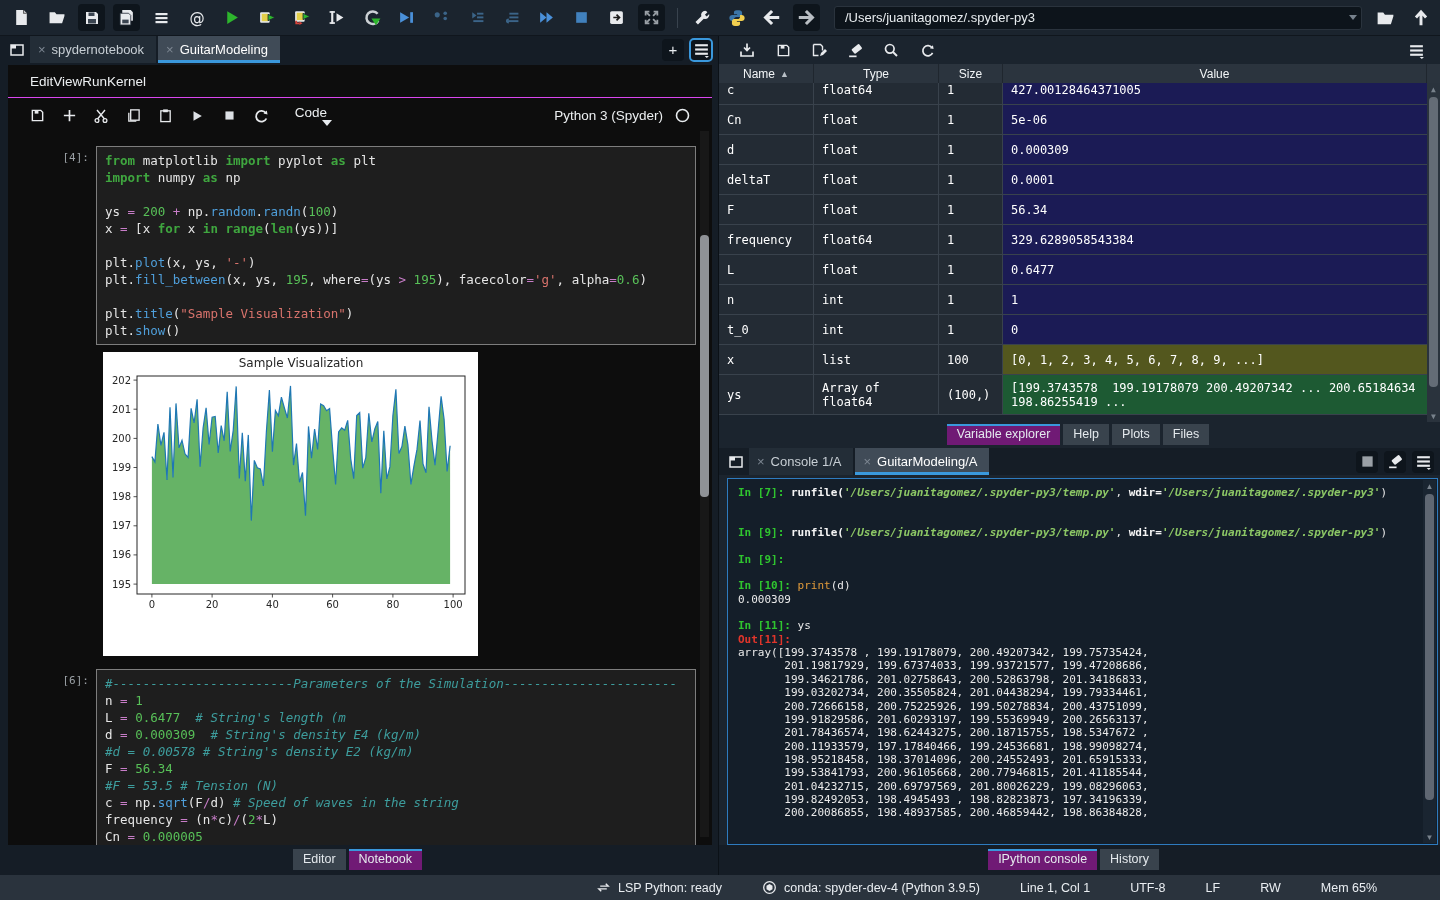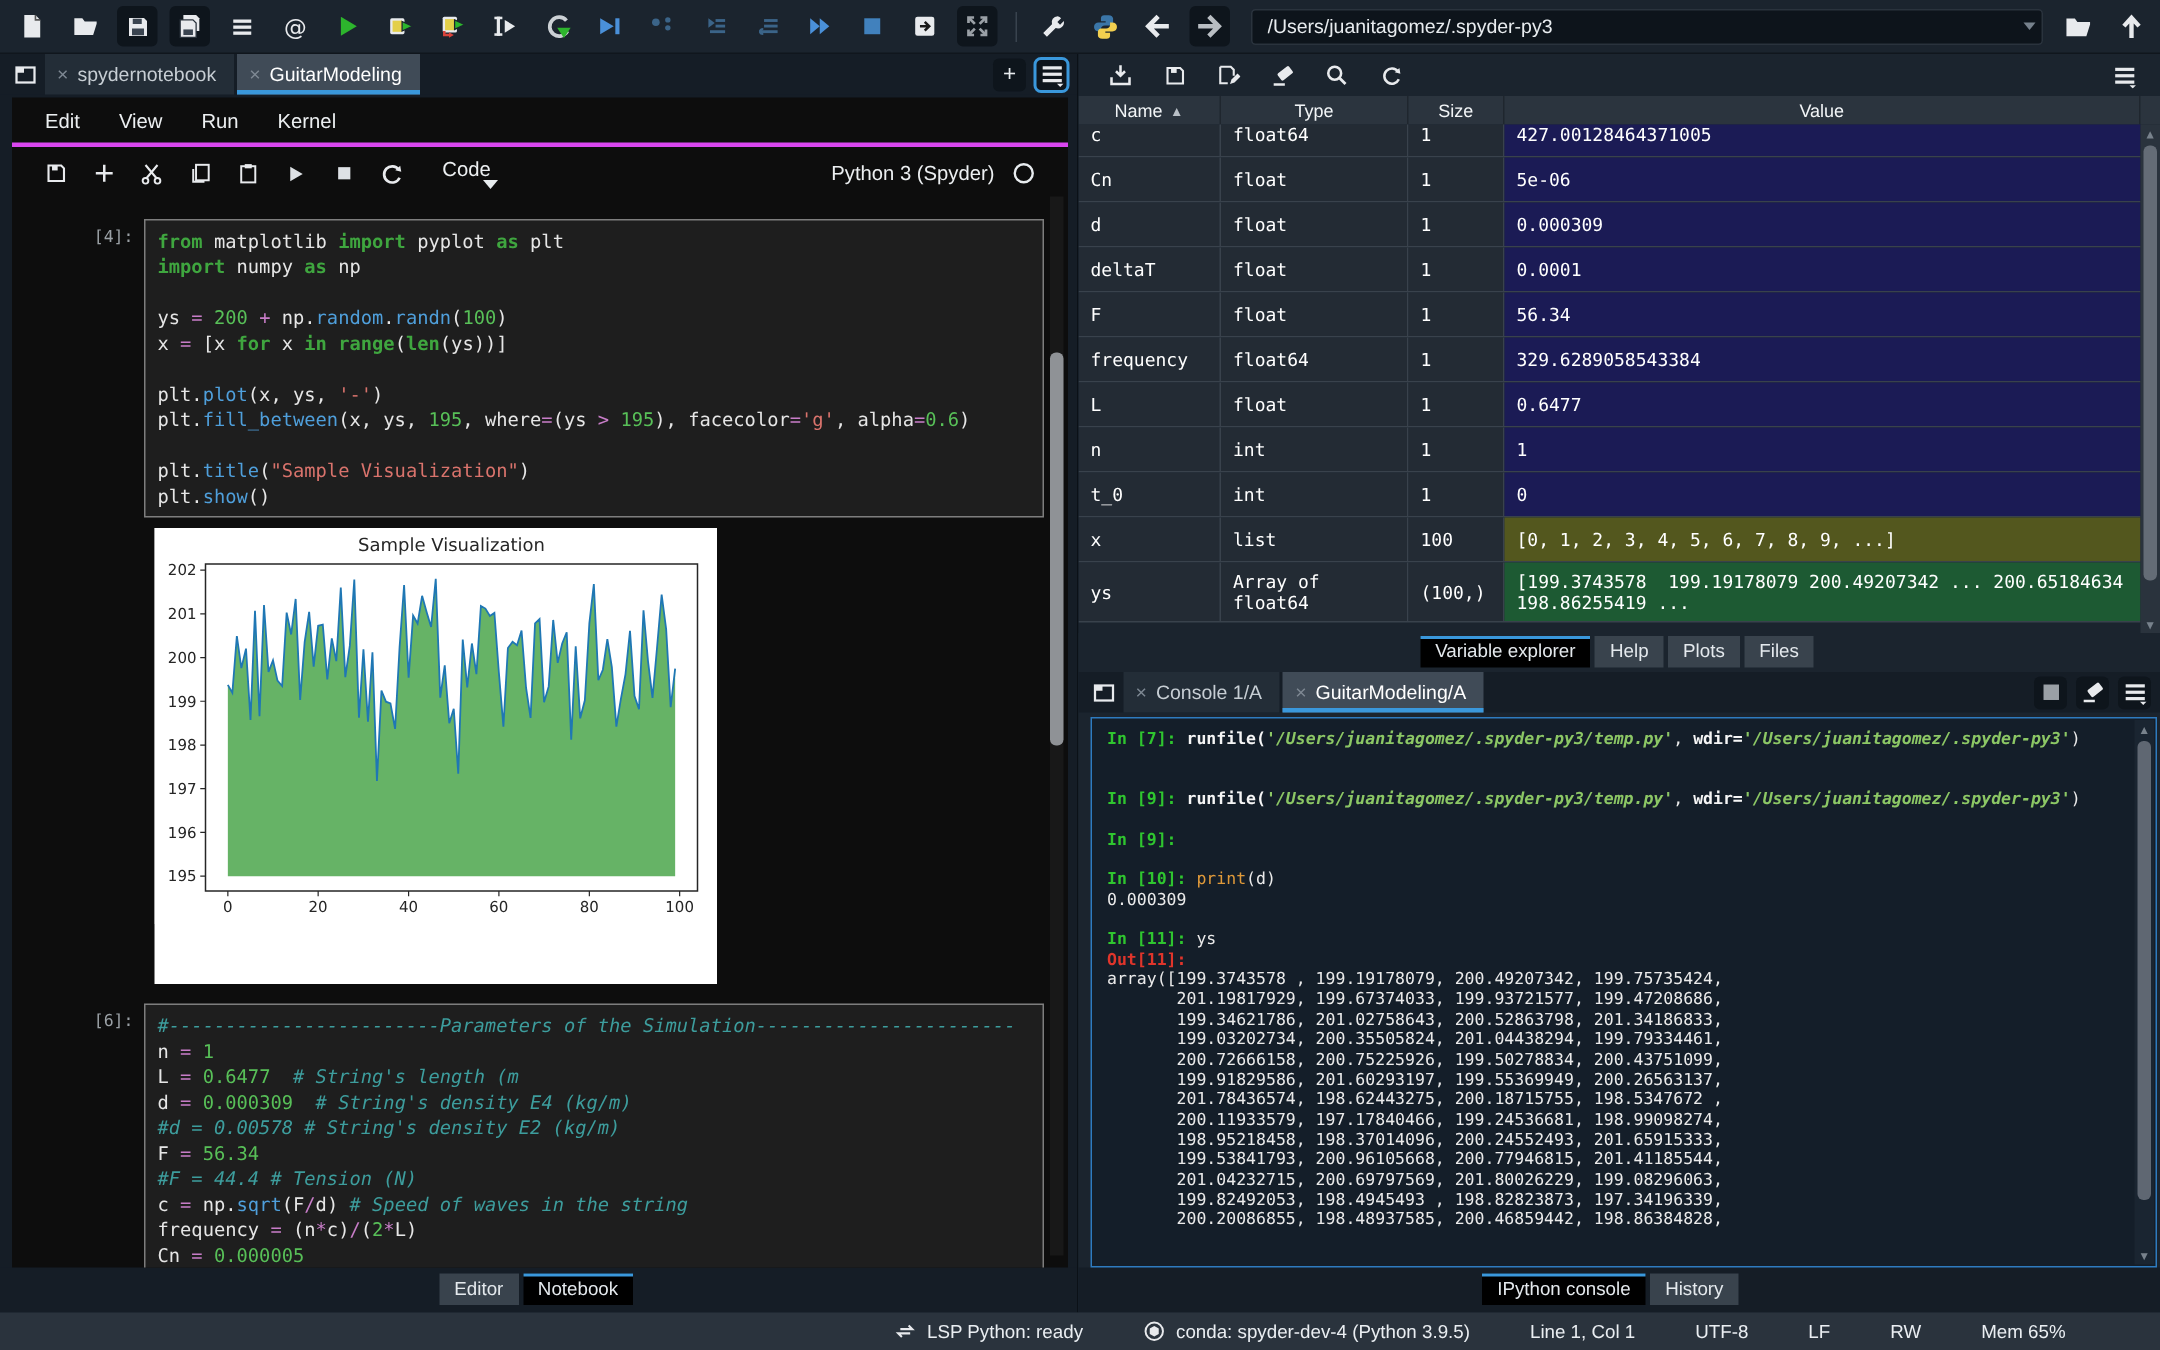--- a/index.html
+++ b/index.html
@@ -29,21 +29,21 @@
   .tab{display:flex;align-items:center;gap:6px;padding:0 12px 0 8px;font-size:13px;color:#c7ced4;background:#232d37;margin-right:2px;position:relative;}
   .tab.active{background:#404b57;color:#fff;}
   .tab.active::after{content:"";position:absolute;left:0;right:0;bottom:0;height:3px;background:#3a98dc;}
   .tab .x{color:#7e8893;font-size:13px;line-height:1;}
   .tab-actions{margin-left:auto;display:flex;align-items:center;gap:6px;padding-right:6px;}
   .sq-btn{width:22px;height:22px;background:#0e151c;border-radius:4px;display:flex;align-items:center;justify-content:center;color:#e8ecef;font-size:15px;}
   .sq-btn.focused{outline:2px solid #3a98dc;outline-offset:-1px;}
 
   
   .notebook{flex:1;background:#0d0d0d;margin:2px 6px 0 8px;position:relative;overflow:hidden;color:#e6e6e6;}
-  .nb-menu{height:33px;display:flex;align-items:center;gap:26px;padding-left:22px;font-size:13.5px;color:#eceff1;border-bottom:3px solid #d946ef;}
+  .nb-menu{height:33px;display:flex;align-items:center;padding-left:22px;font-size:13.5px;color:#eceff1;border-bottom:1px solid #d946ef;}
   .nb-toolbar{height:35px;display:flex;align-items:center;padding-left:16px;}
   .nb-toolbar .tbtn{margin-right:6px;width:26px;height:26px;}
   .nb-mode{display:flex;align-items:center;margin-left:10px;font-size:13.5px;color:#eceff1;flex-direction:column;}
   .nb-mode .chev{margin-left:32px;width:0;height:0;border-left:5px solid transparent;border-right:5px solid transparent;border-top:6px solid #e8ecef;}
   .nb-kernel{margin-left:auto;display:flex;align-items:center;gap:12px;margin-right:22px;font-size:13.5px;color:#eceff1;}
   .cell-row{display:flex;margin-top:13px;}
   .cell-prompt{width:88px;flex:none;text-align:right;padding-right:7px;color:#9aa0a5;font:11px "DejaVu Sans Mono",monospace;padding-top:5px;}
   .cell-box{width:600px;background:#1e1e1e;border:1px solid #7d7d7d;padding:5px 8px;font:12.5px/17px "DejaVu Sans Mono",monospace;}
   .code-line{white-space:pre;}
   .tok-kw{color:#3fa63f;font-weight:bold;}
@@ -54,21 +54,21 @@
   .tok-com{color:#3d9d9d;font-style:italic;}
   .tok-pl{color:#e6e6e6;}
   .chart-wrap{margin:7px 0 4px 95px;width:375px;height:304px;background:#ffffff;}
   .nb-vtrack{position:absolute;right:3px;top:66px;bottom:8px;width:9px;background:#181818;}
   .nb-vhandle{position:absolute;left:0;width:9px;top:104px;height:262px;background:#8f9296;border-radius:4px;}
 
   .bottom-strip{height:30px;flex:none;background:#151d26;display:flex;align-items:flex-start;padding-top:4px;}
   .bottom-strip.center{justify-content:center;}
   .bottom-strip.right-side{justify-content:flex-end;padding-right:278px;}
   .btab{padding:3px 10px 4px;font-size:12.5px;color:#e4e9ed;background:#39434d;margin-right:3px;position:relative;}
-  .btab.active{background:#000000;}
+  .btab.active{background:#701a75;}
   .btab.active::before{content:"";position:absolute;left:0;right:0;top:0;height:2px;background:#3a98dc;}
 
   
   .ve{flex:none;display:flex;flex-direction:column;}
   .ve-toolbar{height:28px;display:flex;align-items:center;padding-left:16px;}
   .ve-toolbar .tbtn{width:24px;height:24px;margin-right:12px;}
   .ve-opts{margin-left:auto;margin-right:10px;}
   .ve-table{height:358px;position:relative;overflow:hidden;font:12px "DejaVu Sans Mono",monospace;color:#fff;}
   .ve-head{display:flex;height:19px;background:#2b343e;font-family:"Liberation Sans",sans-serif;font-size:12px;color:#f2f5f7;}
   .ve-head .hc{display:flex;align-items:center;justify-content:center;border-right:1px solid #1f262e;gap:5px;}
@@ -503,21 +503,21 @@
               </svg></div>
             <div class="cell-row">
               <div class="cell-prompt">[6]:</div>
               <div class="cell-box">
                 <div class="code-line"><span class="tok-com">#------------------------Parameters of the Simulation-----------------------</span></div>
                 <div class="code-line"><span class="tok-pl">n </span><span class="tok-op">=</span><span class="tok-pl"> </span><span class="tok-num">1</span></div>
                 <div class="code-line"><span class="tok-pl">L </span><span class="tok-op">=</span><span class="tok-pl"> </span><span class="tok-num">0.6477</span><span class="tok-pl">  </span><span class="tok-com"># String's length (m</span></div>
                 <div class="code-line"><span class="tok-pl">d </span><span class="tok-op">=</span><span class="tok-pl"> </span><span class="tok-num">0.000309</span><span class="tok-pl">  </span><span class="tok-com"># String's density E4 (kg/m)</span></div>
                 <div class="code-line"><span class="tok-com">#d = 0.00578 # String's density E2 (kg/m)</span></div>
                 <div class="code-line"><span class="tok-pl">F </span><span class="tok-op">=</span><span class="tok-pl"> </span><span class="tok-num">56.34</span></div>
-                <div class="code-line"><span class="tok-com">#F = 44.4 # Tension (N)</span></div>
+                <div class="code-line"><span class="tok-com">#F = 53.5 # Tension (N)</span></div>
                 <div class="code-line"><span class="tok-pl">c </span><span class="tok-op">=</span><span class="tok-pl"> np.</span><span class="tok-fn">sqrt</span><span class="tok-pl">(F</span><span class="tok-op">/</span><span class="tok-pl">d) </span><span class="tok-com"># Speed of waves in the string</span></div>
                 <div class="code-line"><span class="tok-pl">frequency </span><span class="tok-op">=</span><span class="tok-pl"> (n</span><span class="tok-op">*</span><span class="tok-pl">c)</span><span class="tok-op">/</span><span class="tok-pl">(</span><span class="tok-num">2</span><span class="tok-op">*</span><span class="tok-pl">L)</span></div>
                 <div class="code-line"><span class="tok-pl">Cn </span><span class="tok-op">=</span><span class="tok-pl"> </span><span class="tok-num">0.000005</span></div>
                 <div class="code-line"><span class="tok-pl">t_0 </span><span class="tok-op">=</span><span class="tok-pl"> </span><span class="tok-num">0</span><span class="tok-pl"> </span><span class="tok-com">#Initial time</span></div>
                 <div class="code-line"><span class="tok-pl">deltaT </span><span class="tok-op">=</span><span class="tok-pl"> </span><span class="tok-num">0.0001</span></div>
                 <div class="code-line"><span class="tok-kw">print</span><span class="tok-pl">(frequency)</span></div>
               </div>
             </div>
           </div>
         <div class="nb-vtrack">

